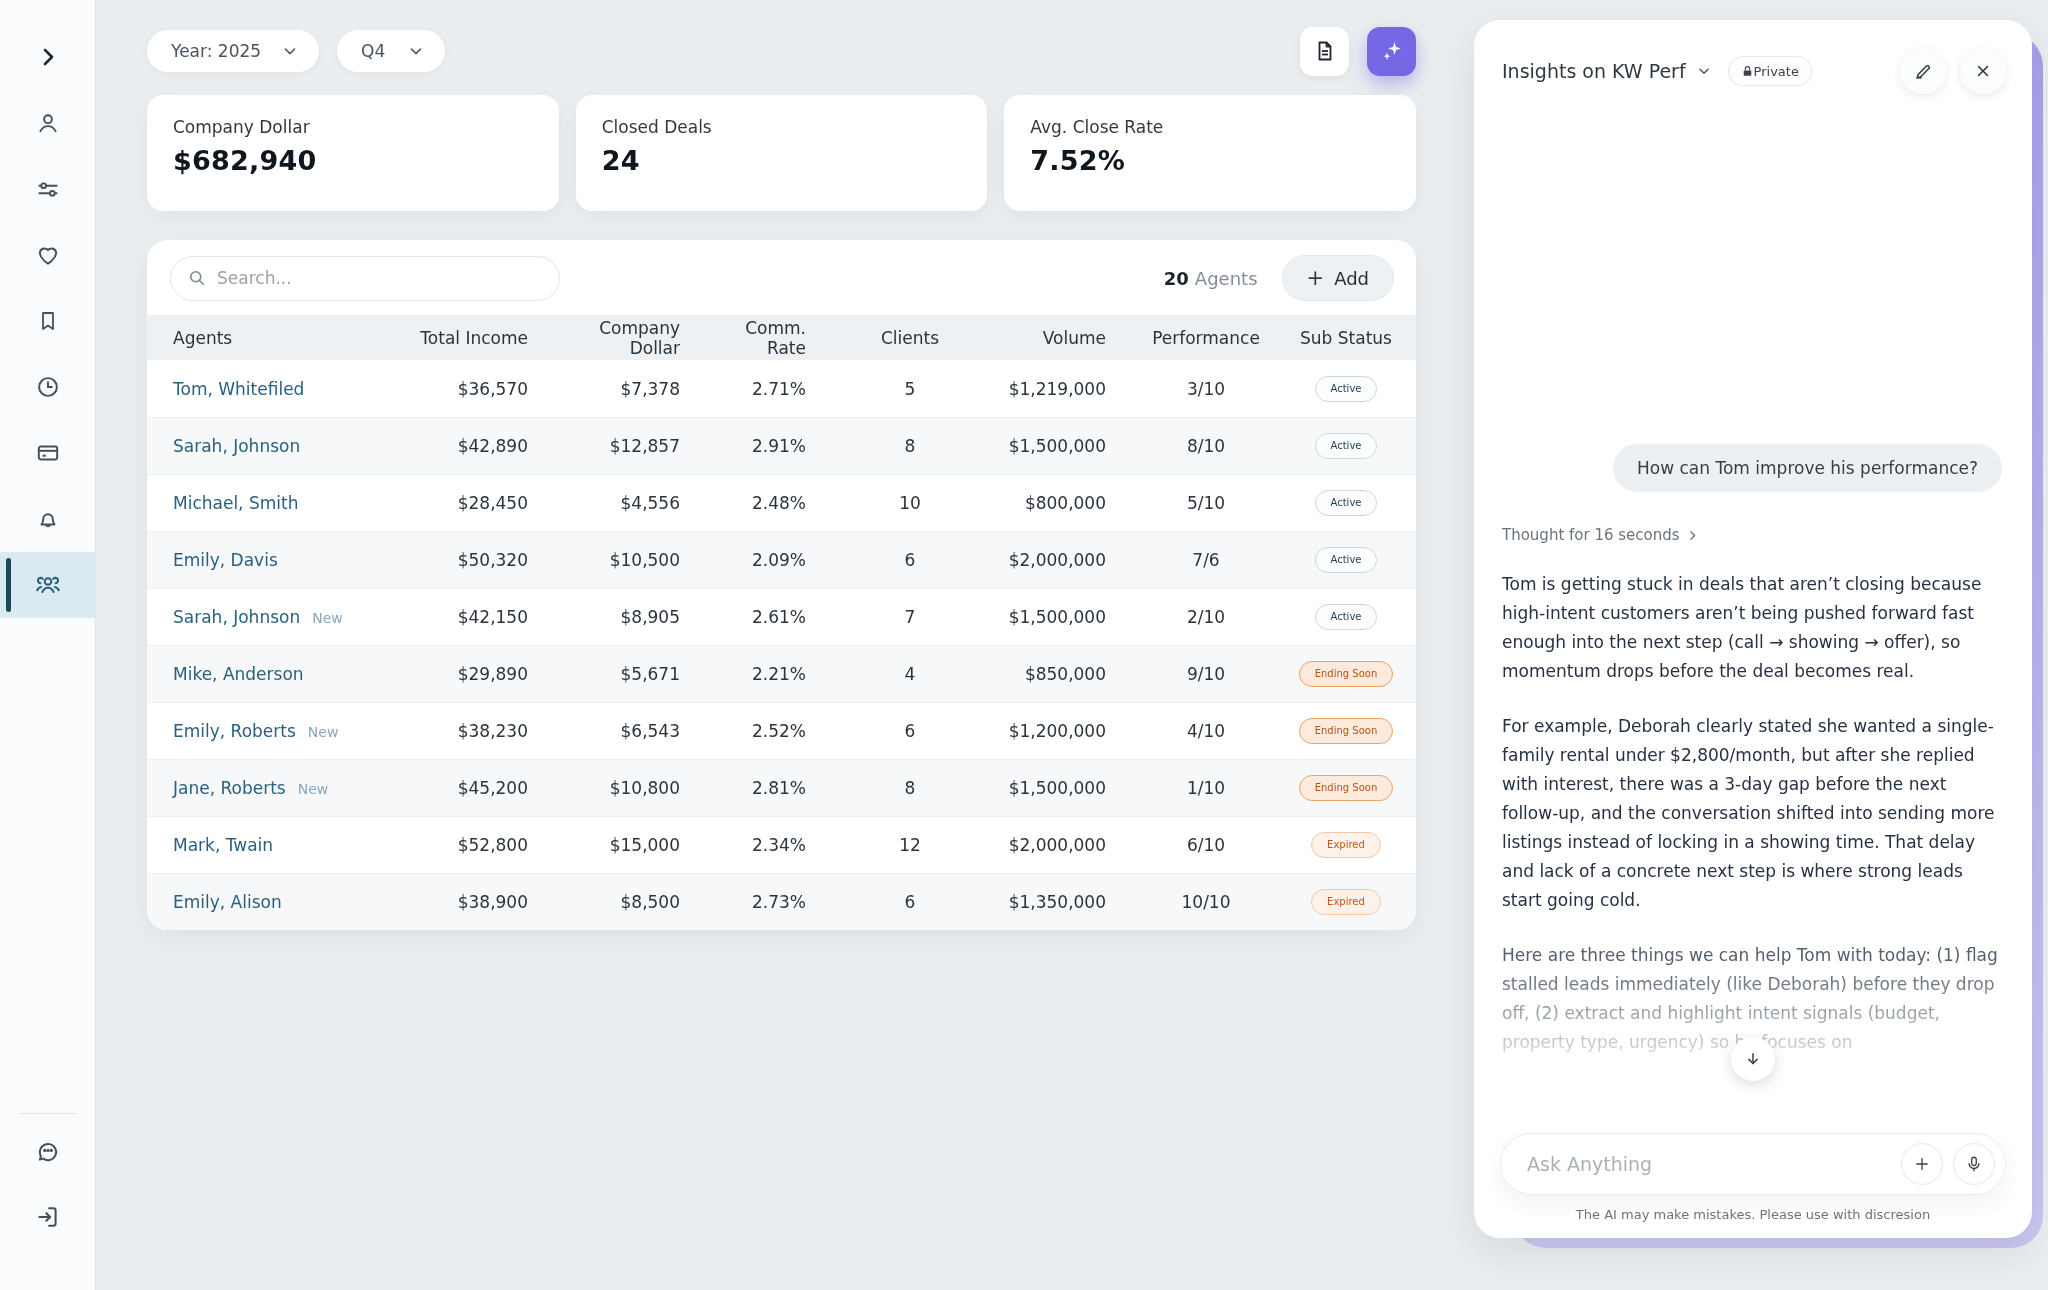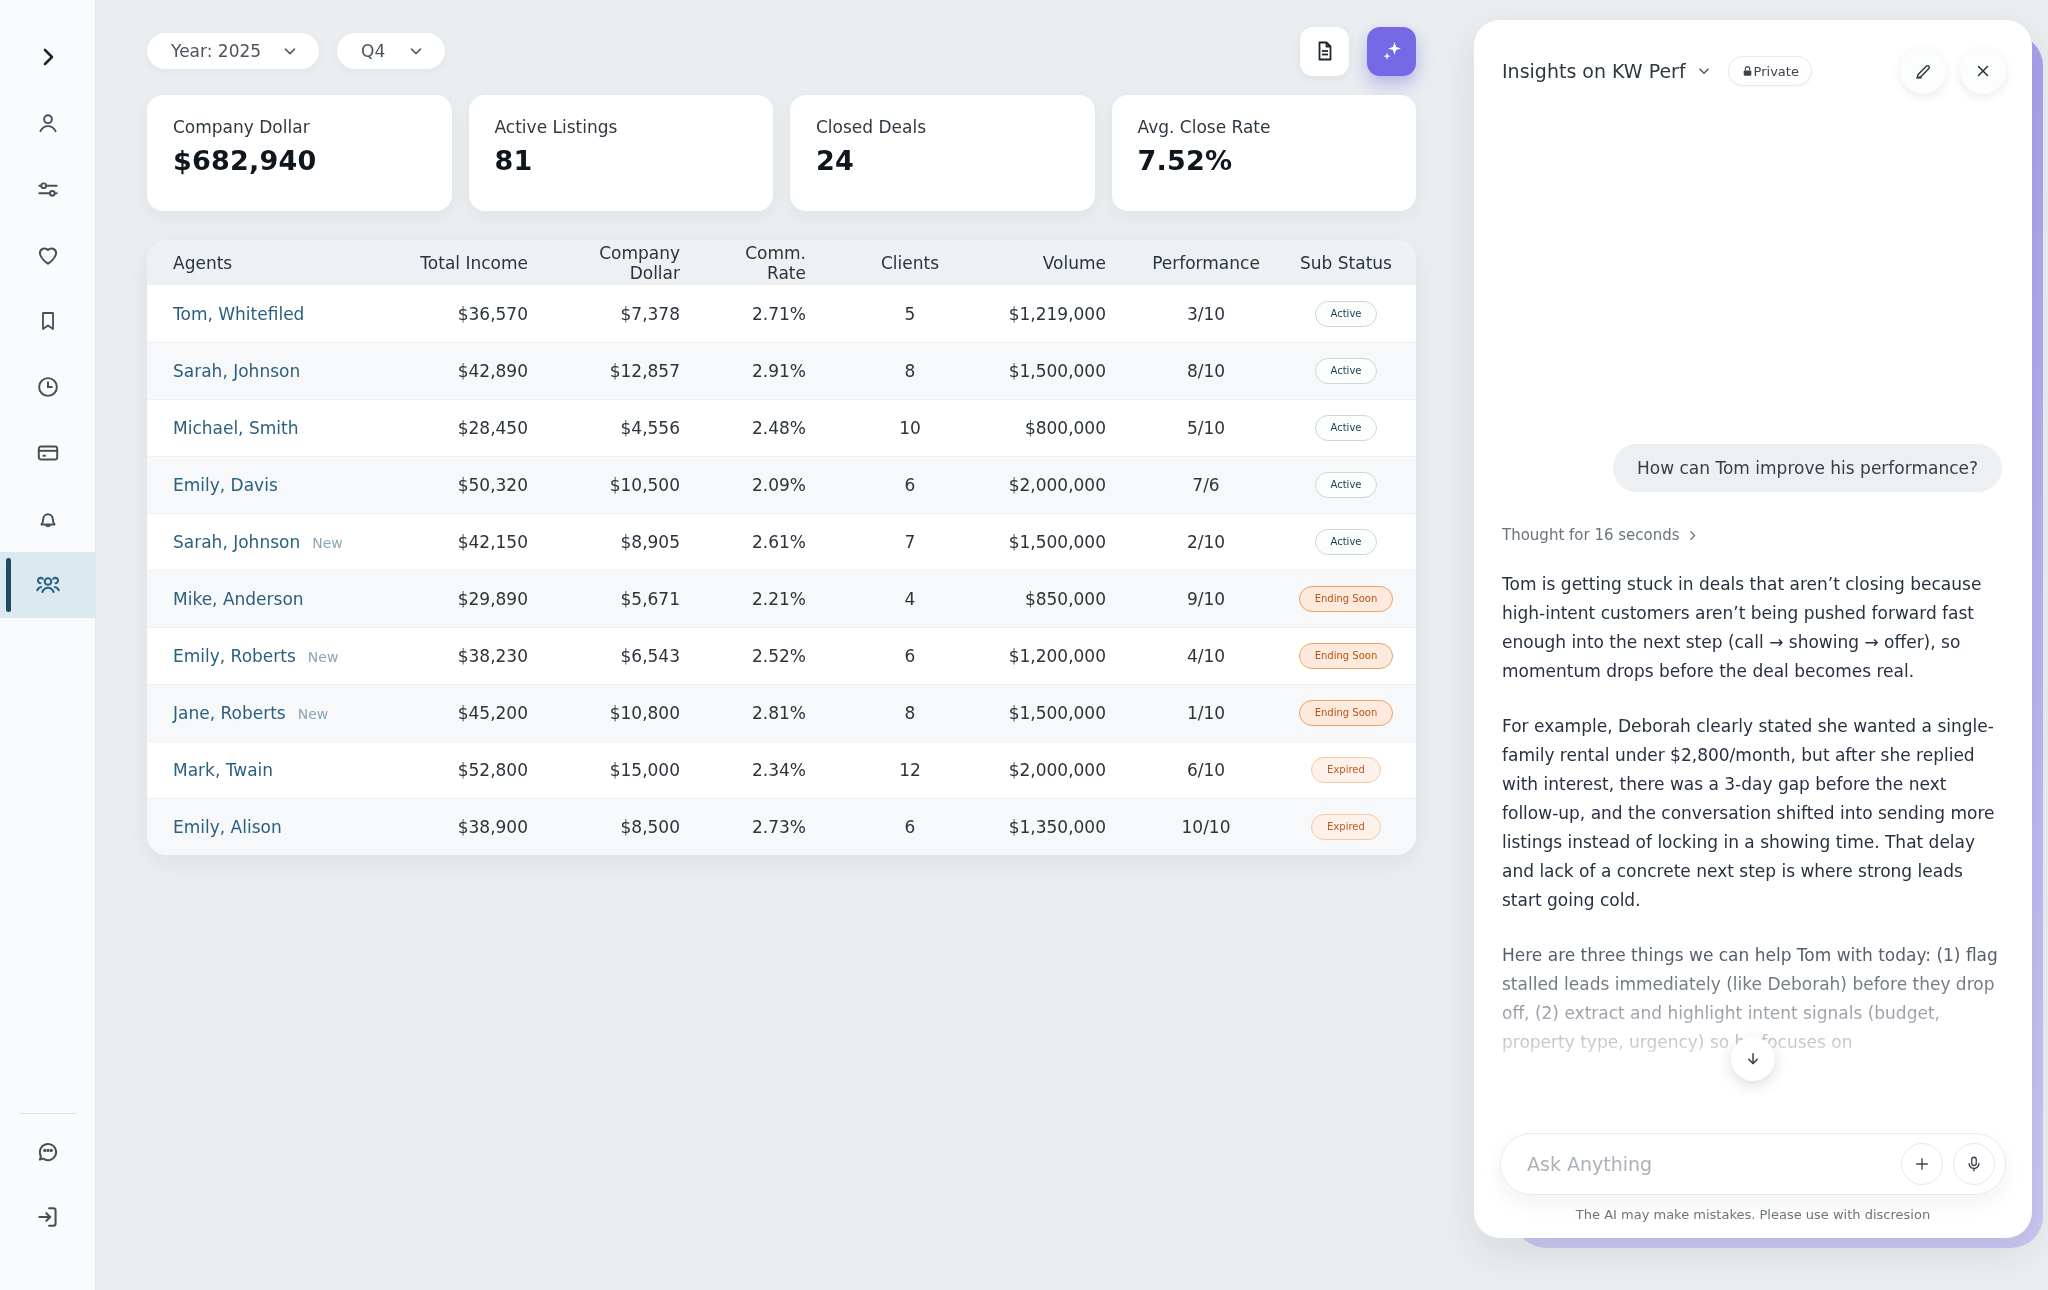--- a/index.html
+++ b/index.html
@@ -28,21 +28,21 @@
   .side-spacer { flex:1; }
   .side-divider { width:56px; height:1px; background:#dde2e6; margin:6px 0 4px; }
   .side-footer { margin-bottom:40px; }
 
   
   .topbar {
     position:absolute; left:147px; top:26px; width:1269px; height:50px;
     display:flex; align-items:center;
   }
   .pill-select {
-    background:#fff; border-radius:26px; height:36px; display:flex; align-items:center;
+    background:#fff; border-radius:26px; height:42px; display:flex; align-items:center;
     justify-content:space-between; padding:0 20px 0 24px; color:#4b545d; font-size:17px;
     box-shadow:0 2px 8px rgba(25,35,55,.05); cursor:pointer;
   }
   .pill-year { width:172px; margin-right:18px; }
   .pill-q { width:108px; }
   .topbar-actions { margin-left:auto; display:flex; gap:18px; }
   .sq-btn {
     width:49px; height:49px; border-radius:13px; border:none; cursor:pointer;
     display:flex; align-items:center; justify-content:center;
   }
@@ -312,34 +312,48 @@
     </button>
   </div>
 </header>
 
 <section class="stats">
   <div class="stat-card">
     <div class="stat-label">Company Dollar</div>
     <div class="stat-value">$682,940</div>
   </div>
   <div class="stat-card">
-    <div class="stat-label">Active Listings</div>
-    <div class="stat-value">81</div>
-  </div>
-  <div class="stat-card">
     <div class="stat-label">Closed Deals</div>
     <div class="stat-value">24</div>
   </div>
   <div class="stat-card">
     <div class="stat-label">Avg. Close Rate</div>
     <div class="stat-value">7.52%</div>
   </div>
 </section>
 
 <section class="table-card">
+  <div class="table-toolbar">
+    <div class="search-box">
+      <span>
+        <svg width="20" height="20" viewBox="0 0 24 24" fill="none" stroke="#808a93" stroke-width="2" stroke-linecap="round">
+            <circle cx="10.5" cy="10.5" r="6"></circle>
+            <line x1="15" y1="15" x2="19.5" y2="19.5"></line>
+          </svg>
+      </span>
+      <input type="text" placeholder="Search..." style="">
+    </div>
+    <div class="toolbar-right">
+      <div class="agent-count"><b>20</b><span>Agents</span></div>
+      <button class="add-btn">
+        <span class="add-plus">+</span>
+        <span>Add</span>
+      </button>
+    </div>
+  </div>
 
   <div class="trow thead">
     <div class="cell c-agent">Agents</div>
     <div class="cell c-r">Total Income</div>
     <div class="cell c-r">Company Dollar</div>
     <div class="cell c-r4">Comm. Rate</div>
     <div class="cell c-c">Clients</div>
     <div class="cell c-r">Volume</div>
     <div class="cell c-c">Performance</div>
     <div class="cell c-c">Sub Status</div>

